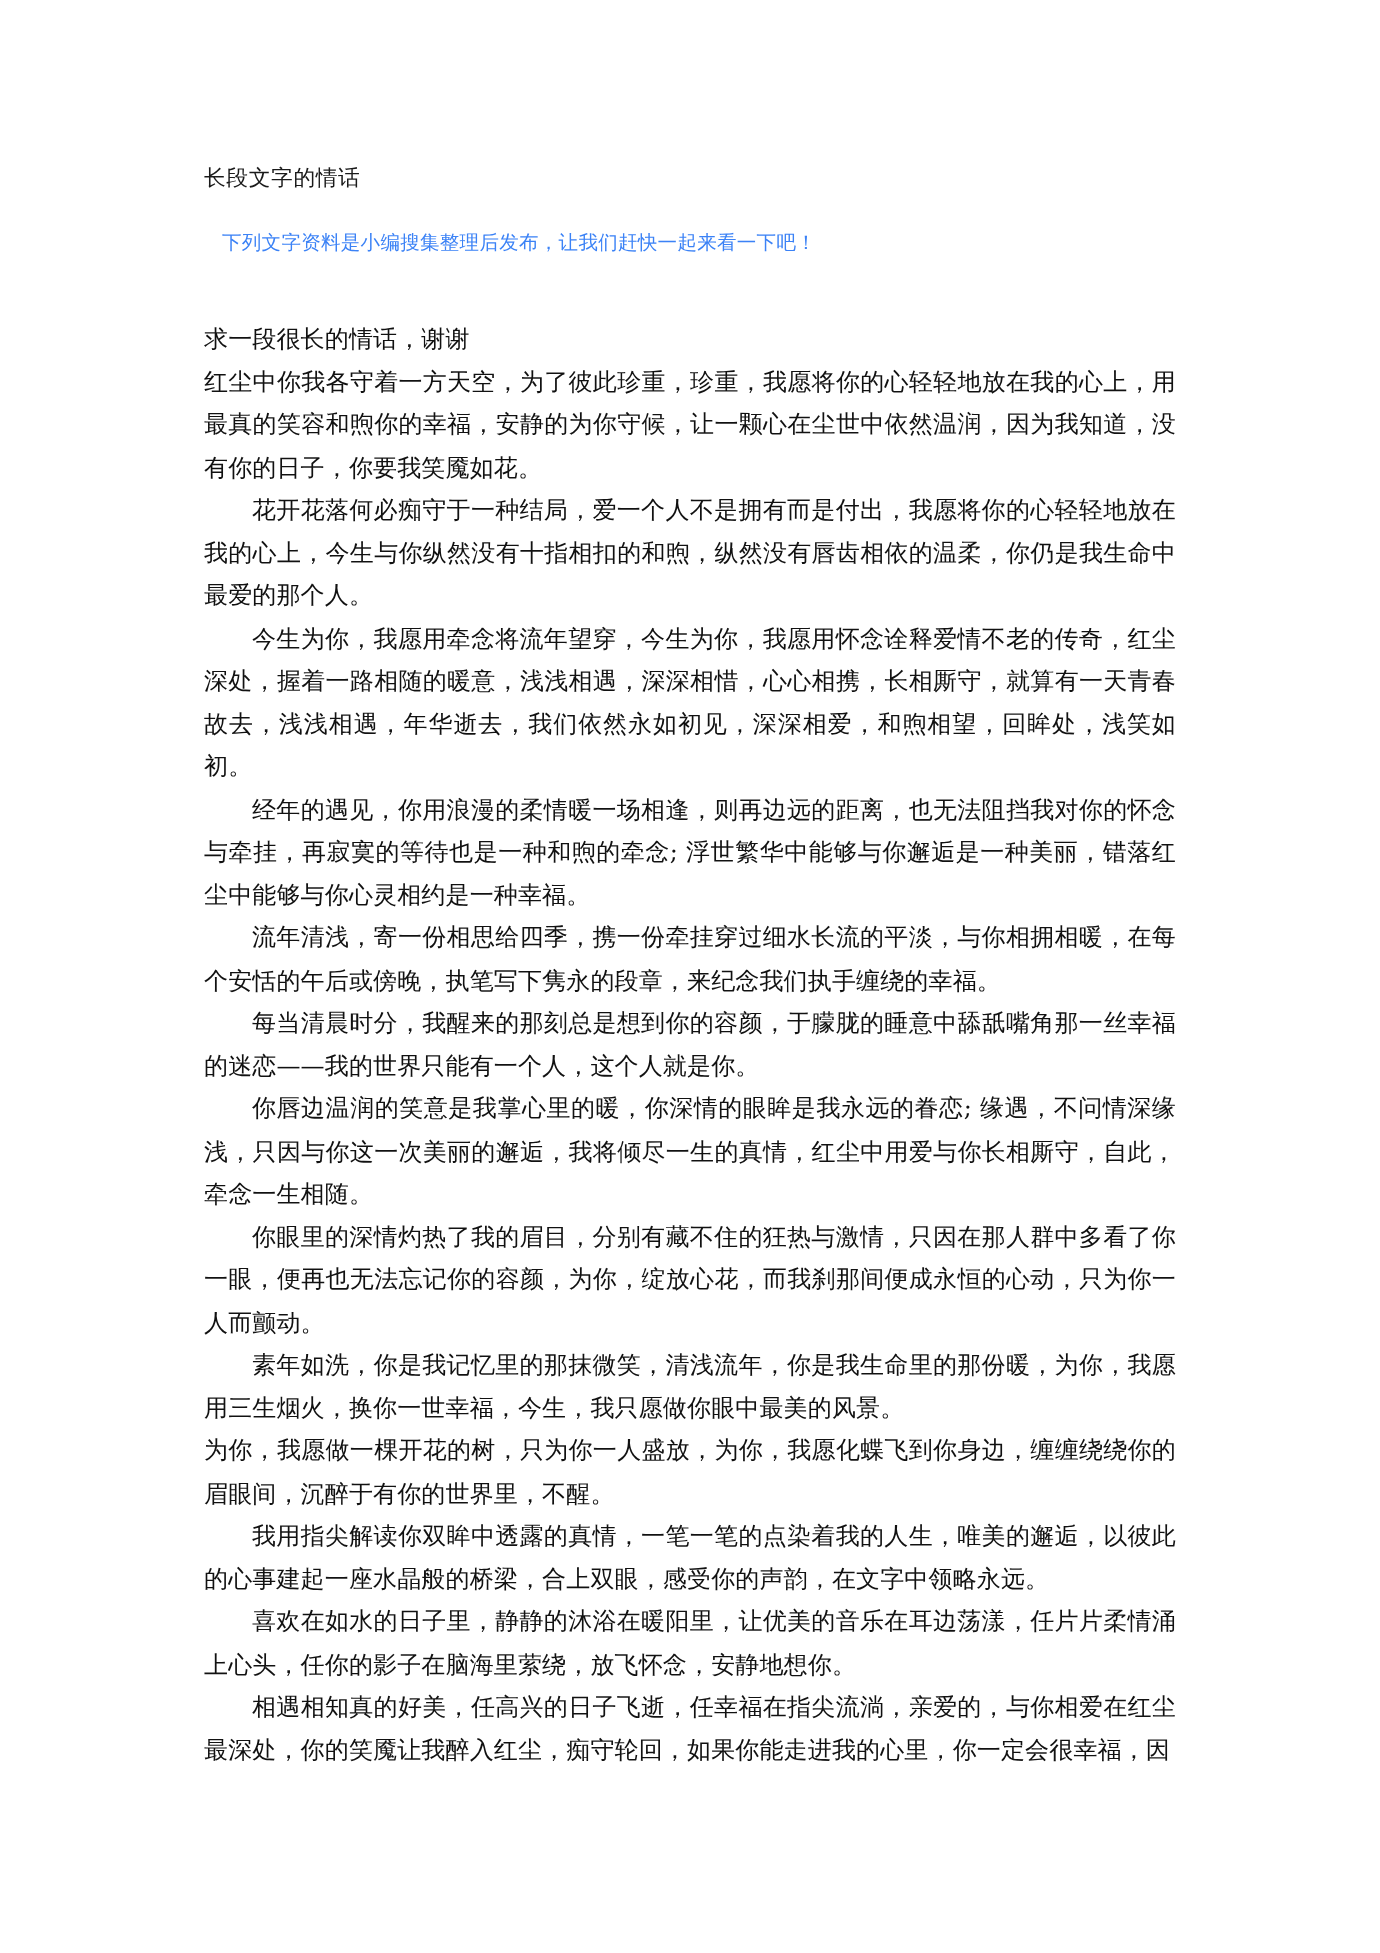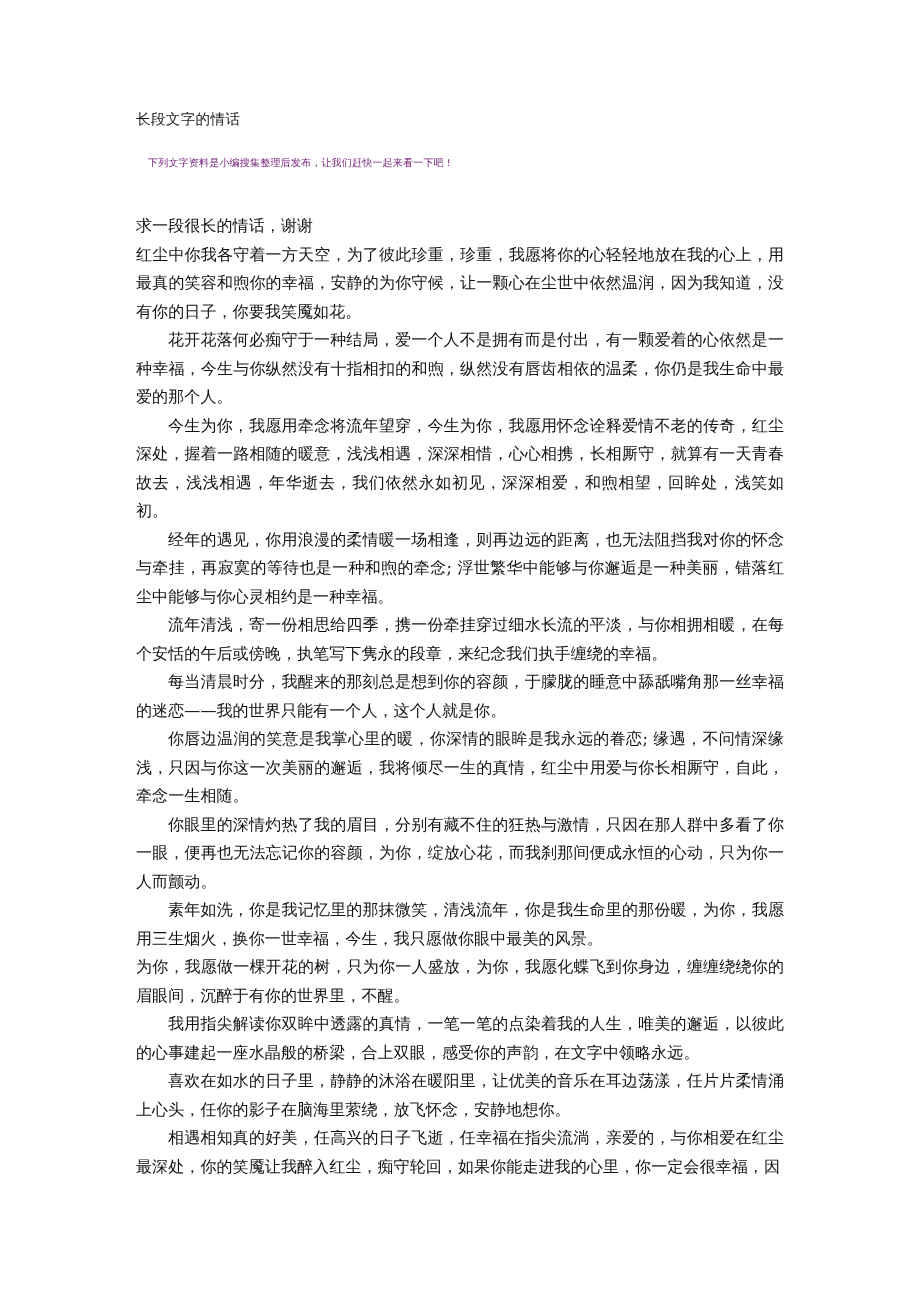--- a/index.html
+++ b/index.html
@@ -29,26 +29,26 @@
   .doc-title {
     text-align: left;
     font-size: 14.5px;
     line-height: 22px;
     letter-spacing: 0.4px;
     margin: 0 0 22px 0;
     color: #1a1a1a;
     font-weight: normal;
   }
   .intro-line {
-    font-size: 10px;
+    font-size: 13px;
     line-height: 22px;
     margin: 0 0 38px 0;
     text-indent: 12px;
     letter-spacing: 0.2px;
-    color: #701a75;
+    color: #3b82f6;
   }
   .para {
     font-size: 16px;
     line-height: 28.5px;
     margin: 0;
     text-align: justify;
     text-justify: inter-ideograph;
     letter-spacing: 0.1px;
     color: #111111;
     word-break: break-all;
@@ -63,21 +63,21 @@
 </head>
 <body>
 
 <div class="page">
   <div class="content">
     <h1 class="doc-title">长段文字的情话</h1>
     <p class="intro-line">下列文字资料是小编搜集整理后发布，让我们赶快一起来看一下吧！</p>
     <div>
       <p class="para flush">求一段很长的情话，谢谢</p>
       <p class="para flush">红尘中你我各守着一方天空，为了彼此珍重，珍重，我愿将你的心轻轻地放在我的心上，用最真的笑容和煦你的幸福，安静的为你守候，让一颗心在尘世中依然温润，因为我知道，没有你的日子，你要我笑魇如花。</p>
-      <p class="para indent">花开花落何必痴守于一种结局，爱一个人不是拥有而是付出，有一颗爱着的心依然是一种幸福，今生与你纵然没有十指相扣的和煦，纵然没有唇齿相依的温柔，你仍是我生命中最爱的那个人。</p>
+      <p class="para indent">花开花落何必痴守于一种结局，爱一个人不是拥有而是付出，我愿将你的心轻轻地放在我的心上，今生与你纵然没有十指相扣的和煦，纵然没有唇齿相依的温柔，你仍是我生命中最爱的那个人。</p>
       <p class="para indent">今生为你，我愿用牵念将流年望穿，今生为你，我愿用怀念诠释爱情不老的传奇，红尘深处，握着一路相随的暖意，浅浅相遇，深深相惜，心心相携，长相厮守，就算有一天青春故去，浅浅相遇，年华逝去，我们依然永如初见，深深相爱，和煦相望，回眸处，浅笑如初。</p>
       <p class="para indent">经年的遇见，你用浪漫的柔情暖一场相逢，则再边远的距离，也无法阻挡我对你的怀念与牵挂，再寂寞的等待也是一种和煦的牵念; 浮世繁华中能够与你邂逅是一种美丽，错落红尘中能够与你心灵相约是一种幸福。</p>
       <p class="para indent">流年清浅，寄一份相思给四季，携一份牵挂穿过细水长流的平淡，与你相拥相暖，在每个安恬的午后或傍晚，执笔写下隽永的段章，来纪念我们执手缠绕的幸福。</p>
       <p class="para indent">每当清晨时分，我醒来的那刻总是想到你的容颜，于朦胧的睡意中舔舐嘴角那一丝幸福的迷恋——我的世界只能有一个人，这个人就是你。</p>
       <p class="para indent">你唇边温润的笑意是我掌心里的暖，你深情的眼眸是我永远的眷恋; 缘遇，不问情深缘浅，只因与你这一次美丽的邂逅，我将倾尽一生的真情，红尘中用爱与你长相厮守，自此，牵念一生相随。</p>
       <p class="para indent">你眼里的深情灼热了我的眉目，分别有藏不住的狂热与激情，只因在那人群中多看了你一眼，便再也无法忘记你的容颜，为你，绽放心花，而我刹那间便成永恒的心动，只为你一人而颤动。</p>
       <p class="para indent">素年如洗，你是我记忆里的那抹微笑，清浅流年，你是我生命里的那份暖，为你，我愿用三生烟火，换你一世幸福，今生，我只愿做你眼中最美的风景。</p>
       <p class="para flush">为你，我愿做一棵开花的树，只为你一人盛放，为你，我愿化蝶飞到你身边，缠缠绕绕你的眉眼间，沉醉于有你的世界里，不醒。</p>
       <p class="para indent">我用指尖解读你双眸中透露的真情，一笔一笔的点染着我的人生，唯美的邂逅，以彼此的心事建起一座水晶般的桥梁，合上双眼，感受你的声韵，在文字中领略永远。</p>
       <p class="para indent">喜欢在如水的日子里，静静的沐浴在暖阳里，让优美的音乐在耳边荡漾，任片片柔情涌上心头，任你的影子在脑海里萦绕，放飞怀念，安静地想你。</p>

